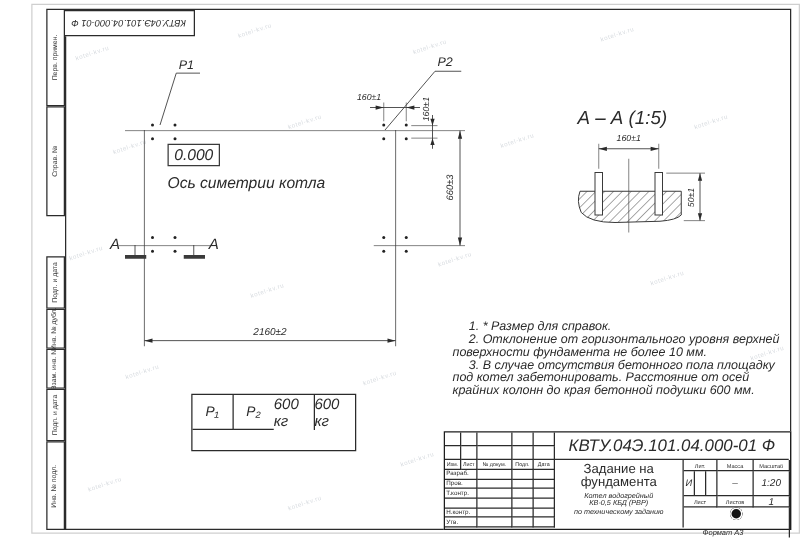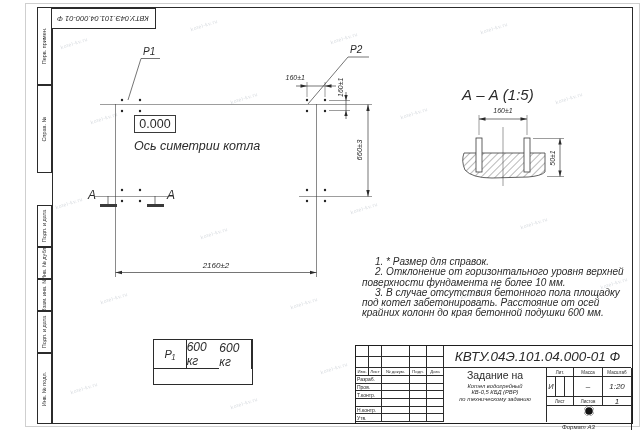--- a/index.html
+++ b/index.html
@@ -10,27 +10,27 @@
   .frame{left:52px;top:7px;width:581px;height:417px;border:1.5px solid #2b2b2b;}
   .wm{position:absolute;font-size:5px;color:#aeb6bf;opacity:.5;transform:rotate(-18deg);
       letter-spacing:.5px;white-space:nowrap;}
   .vcell{left:37px;width:15px;border:1px solid #2b2b2b;display:flex;align-items:center;
          justify-content:center;background:#fff;}
   .vcell span{transform:rotate(-90deg);white-space:nowrap;font-size:5.5px;color:#333;}
   .stamp{left:50px;top:8px;width:106px;height:21px;border:1px solid #2b2b2b;display:flex;
          align-items:center;justify-content:center;background:#fff;}
   .stamp span{transform:rotate(180deg);font-size:7.5px;font-style:italic;white-space:nowrap;}
   .level-box{left:134px;top:115px;width:42px;height:18px;border:1px solid #3a3a3a;
-             font-size:12.5px;display:flex;align-items:center;justify-content:center;}
+             font-style:italic;font-size:12.5px;display:flex;align-items:center;justify-content:center;}
   .axis-cap{left:134px;top:139px;font-style:italic;font-size:12.5px;white-space:nowrap;}
   .sec-title{left:462px;top:86px;font-style:italic;font-size:15px;white-space:nowrap;}
   .notes{left:362px;top:257px;width:274px;}
   .notes p{margin:0;font-size:10px;font-style:italic;line-height:10.3px;text-indent:13px;}
-  .ltable{left:153px;top:315px;width:100px;height:46px;border:1px solid #2b2b2b;
-          display:grid;grid-template-columns:1fr 1fr 1fr;grid-template-rows:1fr 1fr;margin-top:24px;}
+  .ltable{left:153px;top:315px;width:132px;height:46px;border:1px solid #2b2b2b;
+          display:grid;grid-template-columns:1fr 1fr 1fr 1fr;grid-template-rows:1fr 1fr;}
   .ltable div{border-right:1px solid #2b2b2b;border-bottom:1px solid #2b2b2b;display:flex;
               align-items:center;justify-content:center;font-style:italic;box-sizing:border-box;}
   .ltable div:nth-child(2n){border-right:none;}
   .ltable div:nth-child(n+3){border-bottom:none;}
   .ltable .hd{font-size:11px;}
   .ltable .vl{font-size:12px;}
   .tb{left:355px;top:345px;width:278px;height:79px;border:1.5px solid #1e1e1e;background:#fff;}
   .tb *{box-sizing:border-box;}
   .tb .docnum{position:absolute;left:88px;top:0;width:187px;height:22px;border-bottom:1px solid #2b2b2b;
               display:flex;align-items:center;justify-content:center;font-style:italic;
@@ -224,20 +224,21 @@
 <div class="abs sec-title">А – А (1:5)</div>
 
 <div class="abs notes">
   <p>1. * Размер для справок.</p>
   <p>2. Отклонение от горизонтального уровня верхней поверхности фундамента не более 10 мм.</p>
   <p>3. В случае отсутствия бетонного пола площадку под котел забетонировать. Расстояние от осей крайних колонн до края бетонной подушки 600 мм.</p>
 </div>
 
 <div class="abs ltable">
   <div class="hd">Р₁</div>
+  <div class="hd">Р₂</div>
   <div class="vl">600 кг</div>
   <div class="vl">600 кг</div>
 </div>
 
 <div class="abs tb">
   <div class="docnum">КВТУ.04Э.101.04.000-01  Ф</div>
 
   <div class="ctable">
     <div></div>
       <div></div>
@@ -275,20 +276,21 @@
       <div></div>
       <div></div>
     <div class="sp2">Утв.</div>
       <div></div>
       <div></div>
       <div></div>
   </div>
 
   <div class="mid">
     <div class="t">Задание на</div>
+    <div class="t">фундамента</div>
     <div class="gap"></div>
     <div class="s">Котел водогрейный</div>
     <div class="s">КВ-0,5 КБД (РВР)</div>
     <div class="s">по техническому заданию</div>
   </div>
 
   <div class="rtable">
     <div>Лит.</div>
     <div>Масса</div>
     <div>Масштаб</div>

